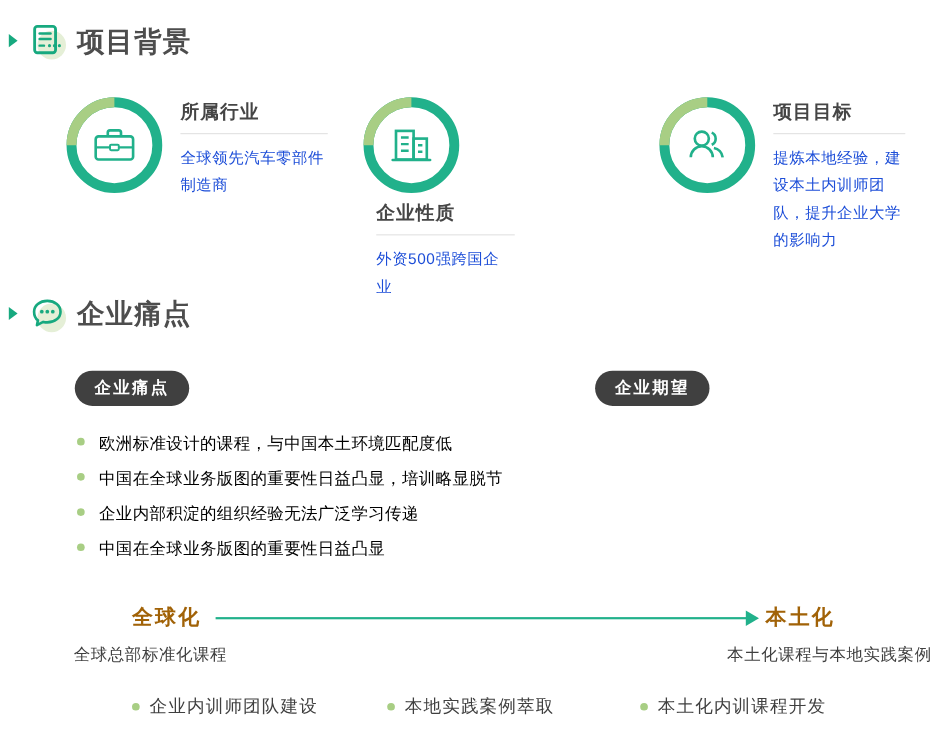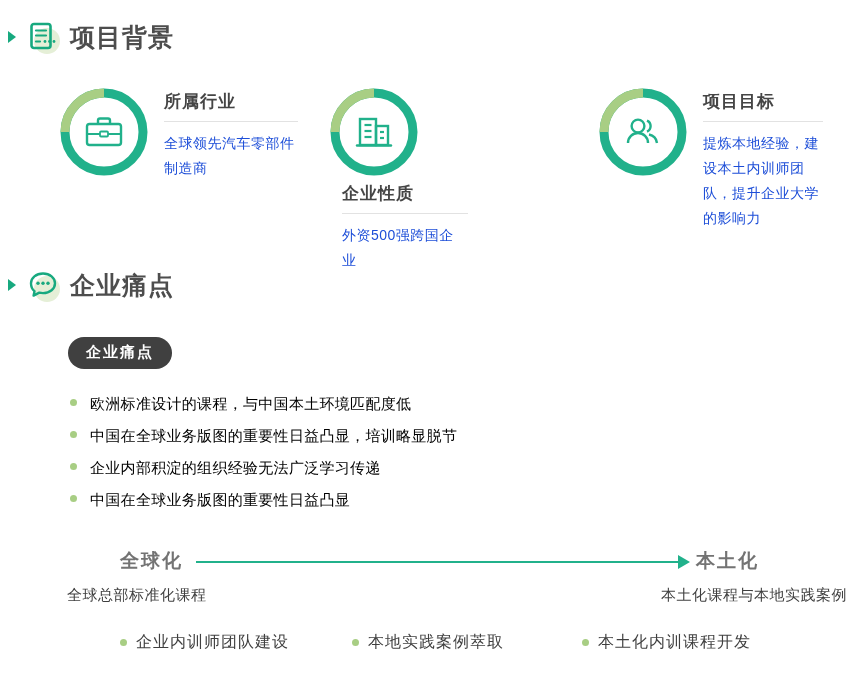--- a/index.html
+++ b/index.html
@@ -126,21 +126,21 @@
     line-height: 19px;
     white-space: nowrap;
   }
 
   
   .arrow-band { position: absolute; left: 0; top: 548px; width: 857px; height: 60px; }
   .arrow-label {
     position: absolute;
     font-size: 19px;
     font-weight: bold;
-    color: #737373;
+    color: #a16207;
     letter-spacing: 2px;
     white-space: nowrap;
     top: 0;
   }
   .arrow-line {
     position: absolute;
     top: 13px;
     height: 2px;
     background: #21b18b;
   }
@@ -287,20 +287,21 @@
                  L5.6 25.6 l0.9 -4.4 C4 19.4 3 16.4 3 13.3 C3 7.8 8.1 3.5 15 3.5 Z" stroke="#17a97f" stroke-width="2.4" fill="none" stroke-linejoin="round"></path>
         <circle cx="10" cy="13.3" r="1.7" fill="#17a97f"></circle>
         <circle cx="15" cy="13.3" r="1.7" fill="#17a97f"></circle>
         <circle cx="20" cy="13.3" r="1.7" fill="#17a97f"></circle>
       </svg>
     </div>
     <div class="section-title">企业痛点</div>
   </div>
 
   <div class="pill" style="left:68px; top:337px;">企业痛点</div>
+  <div class="pill" style="left:541px; top:337px;">企业期望</div>
 
   <div class="bullet-list" style="left:70px; top:394px;">
     <div class="bullet-item">
       <span class="dot"></span>
       <span class="bullet-text">欧洲标准设计的课程，与中国本土环境匹配度低</span>
     </div>
     <div class="bullet-item">
       <span class="dot"></span>
       <span class="bullet-text">中国在全球业务版图的重要性日益凸显，培训略显脱节</span>
     </div>

